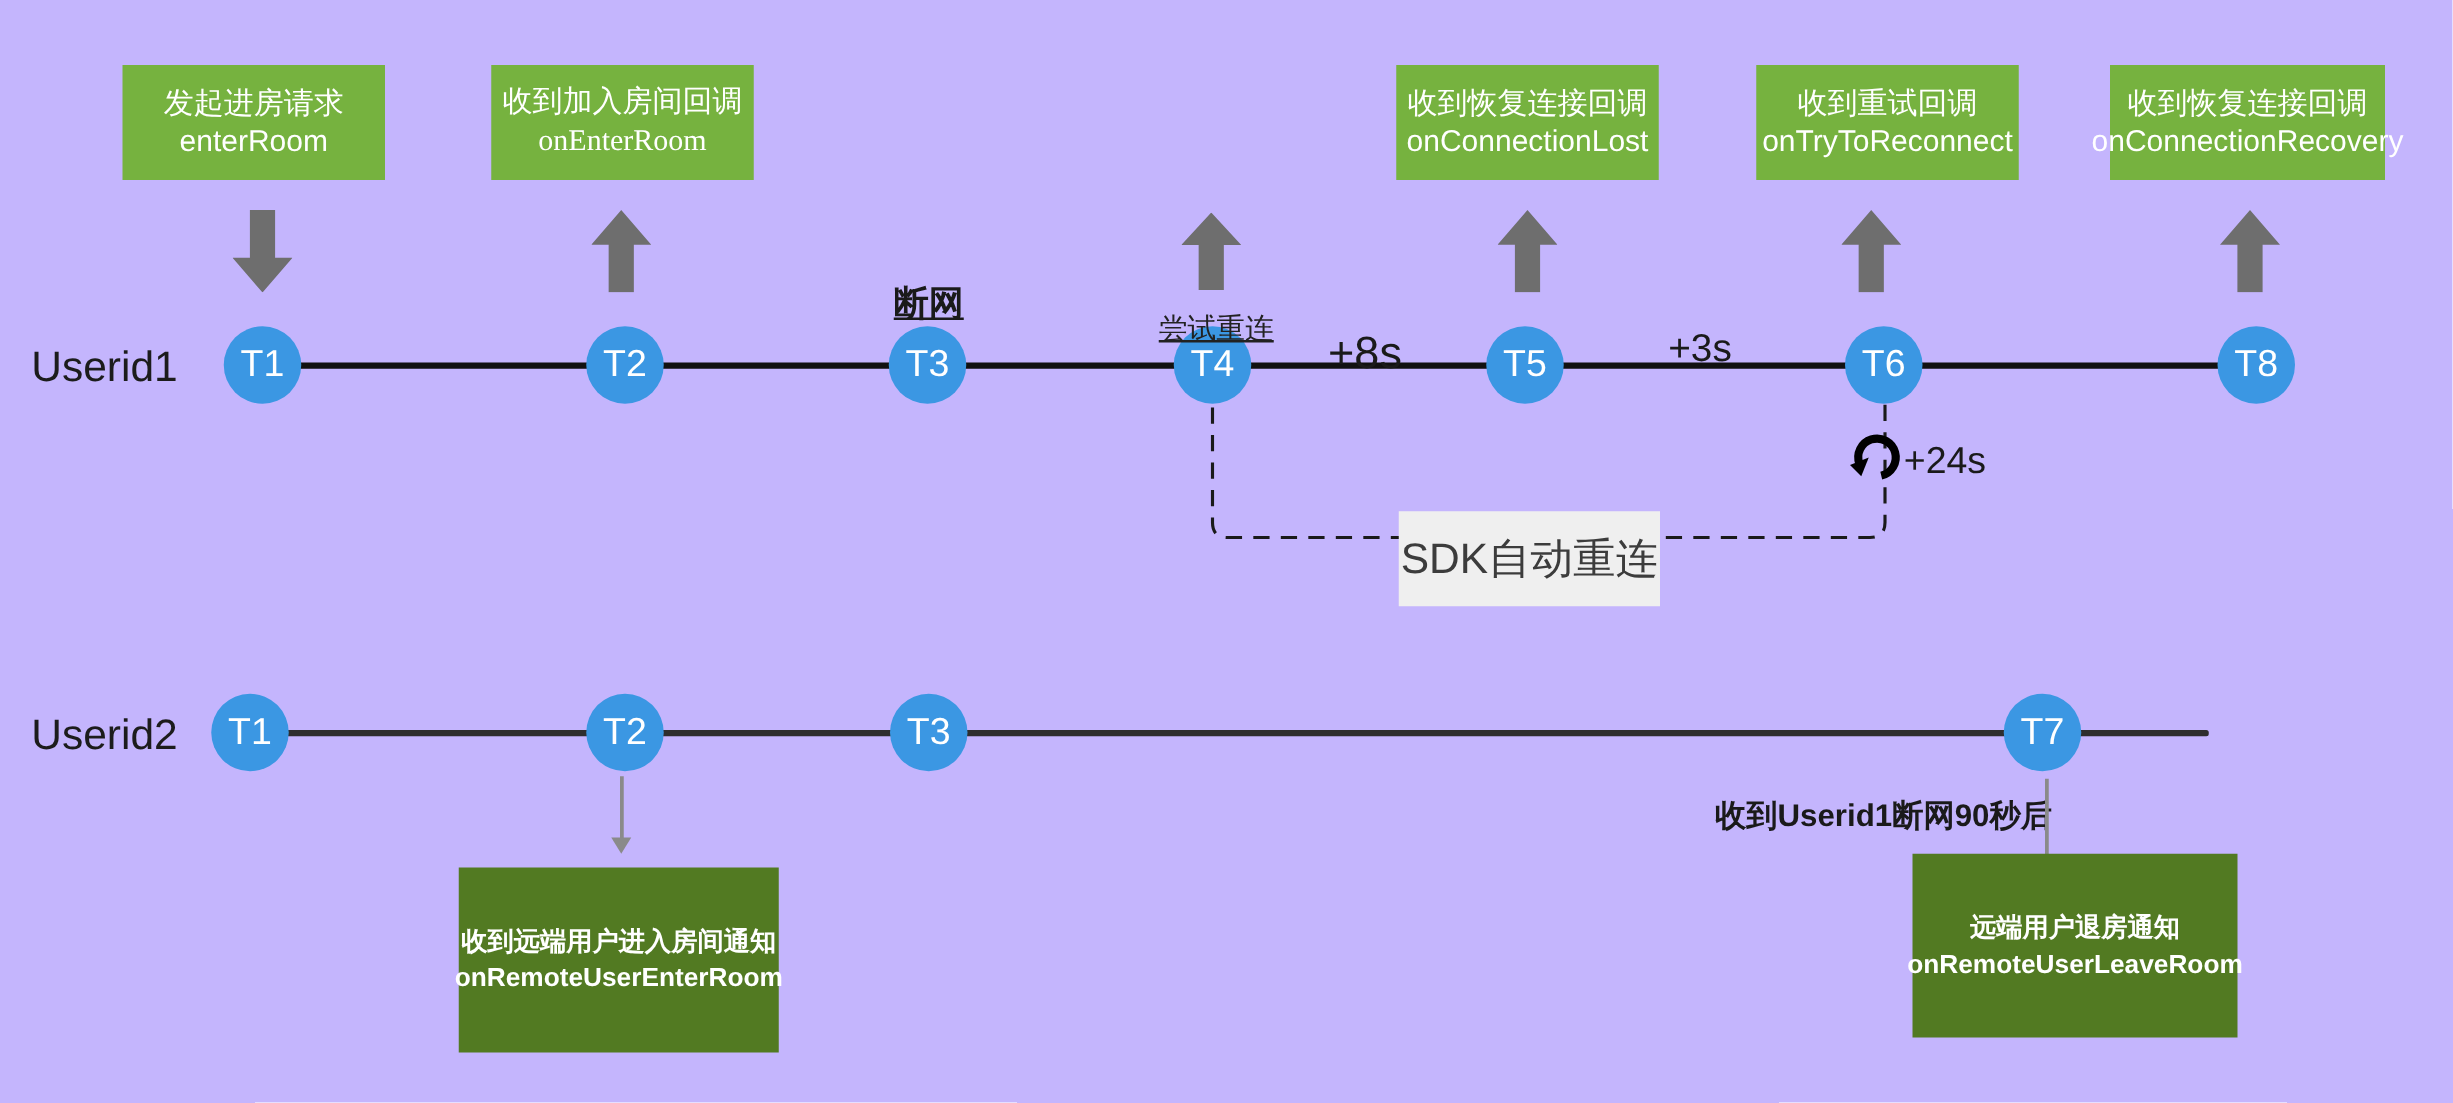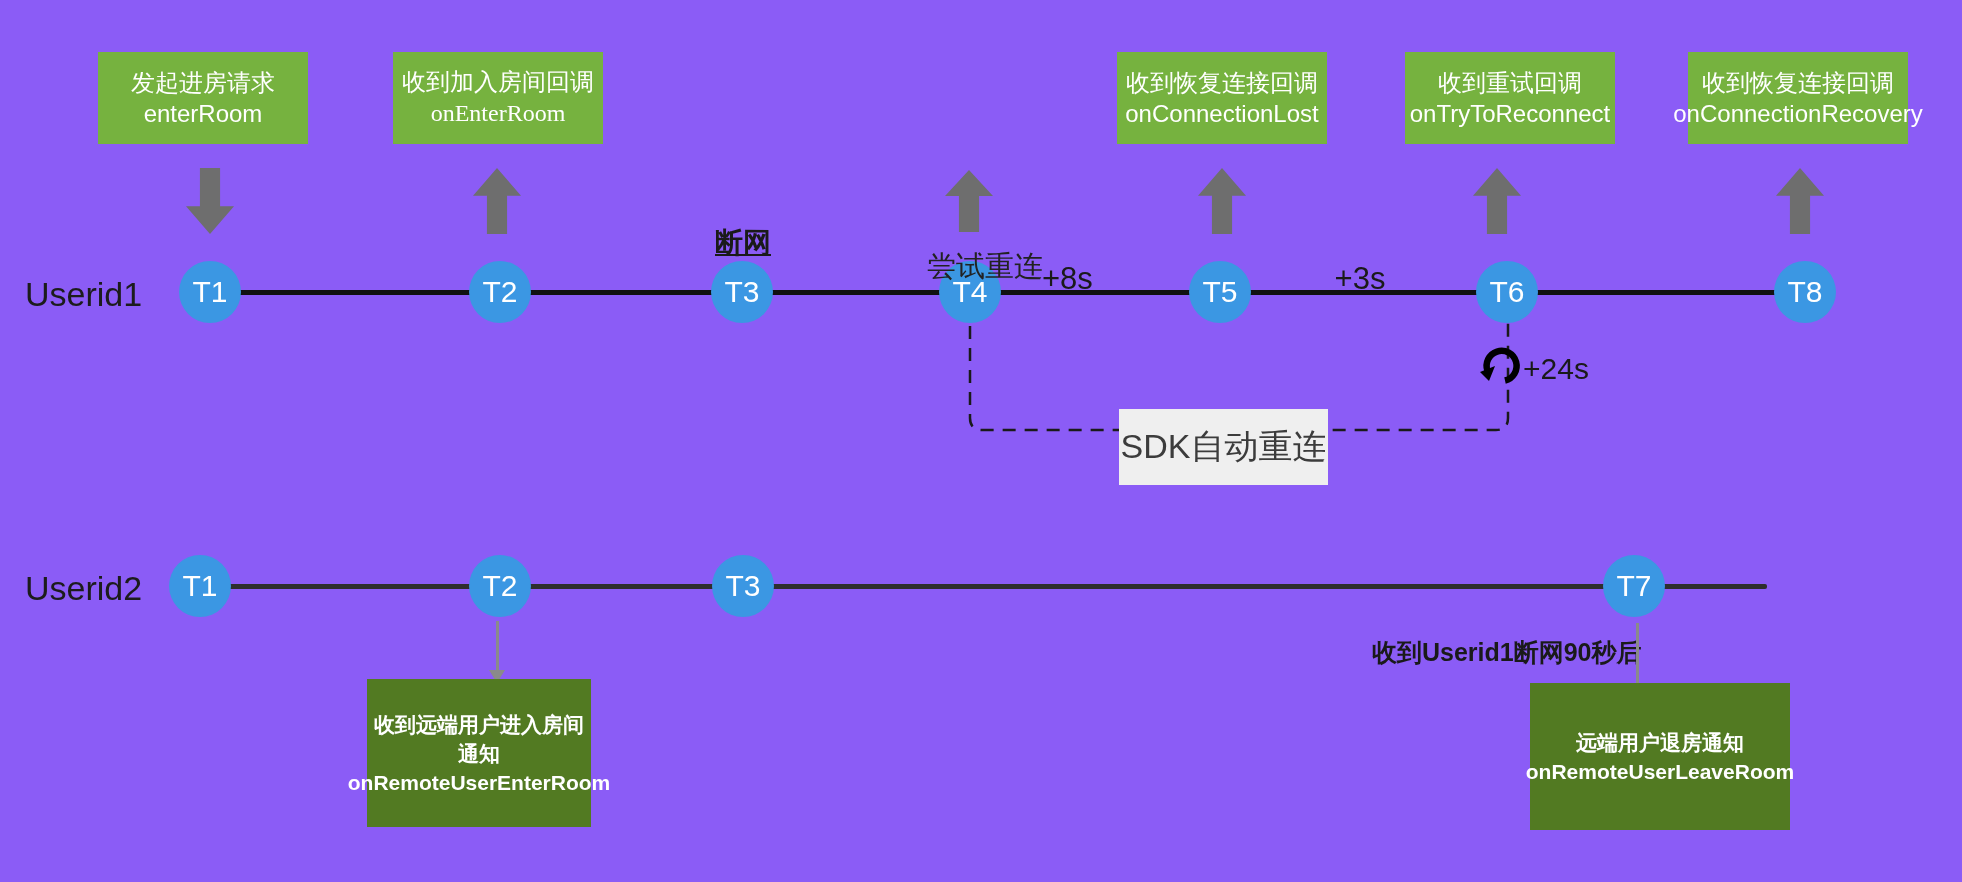--- a/index.html
+++ b/index.html
@@ -1,17 +1,17 @@
 <!DOCTYPE html>
 <html><head>
 <meta charset="utf-8">
 <style>
   html,body{margin:0;padding:0;background:#fff;}
   #stage{
-    position:relative;width:1962px;height:882px;background:#8b5cf6;overflow:hidden;
+    position:relative;width:1962px;height:882px;background:#c4b5fd;overflow:hidden;
     font-family:"Liberation Sans","DejaVu Sans",sans-serif;color:#1a1a1a;
   }
   
   .gbox{
     position:absolute;top:52px;height:92px;background:#76b23f;color:#fff;
     display:flex;flex-direction:column;align-items:center;justify-content:center;
     text-align:center;font-size:24px;line-height:31px;
   }
   
   .obox{
@@ -90,22 +90,22 @@
 
   <div class="node" style="left:179px;top:261px;">T1</div>
   <div class="node" style="left:469px;top:261px;">T2</div>
   <div class="node" style="left:711px;top:261px;">T3</div>
   <div class="node" style="left:939px;top:261px;">T4</div>
   <div class="node" style="left:1189px;top:261px;">T5</div>
   <div class="node" style="left:1476px;top:261px;">T6</div>
   <div class="node" style="left:1774px;top:261px;">T8</div>
 
   <div class="ann bold" style="left:693px;top:224px;width:100px;text-align:center;font-size:28px;text-decoration:underline;">断网</div>
-  <div class="ann" style="left:927px;top:247px;width:100px;text-align:center;font-size:29px;color:#222;">尝试重连</div>
-  <div class="ann" style="left:1042px;top:261px;width:100px;font-size:31px;">+8s</div>
+  <div class="ann" style="left:927px;top:247px;width:100px;font-size:23px;color:#222;text-decoration:underline;">尝试重连</div>
+  <div class="ann" style="left:1042px;top:261px;width:100px;text-align:center;font-size:36px;">+8s</div>
   <div class="ann" style="left:1310px;top:261px;width:100px;text-align:center;font-size:31px;">+3s</div>
 
   <svg width="46" height="46" viewBox="0 0 46 46" style="left:1478px;top:344px;">
     <path d="M 27 36.5 A 15 15 0 1 0 9.5 27" fill="none" stroke="#000" stroke-width="6.5"></path>
     <polygon points="2,28 17,22 11,37" fill="#000"></polygon>
   </svg>
   <div class="ann" style="left:1523px;top:352px;font-size:30px;">+24s</div>
 
   <div class="sdk-box">SDK自动重连</div>
 
@@ -121,21 +121,21 @@
 
   <div class="thin-arrow" style="left:489px;top:621px;height:62px;">
     <div class="shaft" style="height:52px;"></div>
       <div class="head"></div>
   </div>
   <div class="thin-arrow" style="left:1629px;top:623px;height:76px;">
     <div class="shaft" style="height:66px;"></div>
       <div class="head"></div>
   </div>
 
-  <div class="obox" style="left:367px;top:679px;width:224px;height:148px;">
+  <div class="obox" style="left:367px;top:694px;width:256px;height:148px;">
     <div>收到远端用户进入房间通知</div>
     <div>onRemoteUserEnterRoom</div>
   </div>
   <div class="obox" style="left:1530px;top:683px;width:260px;height:147px;">
     <div>远端用户退房通知</div>
     <div>onRemoteUserLeaveRoom</div>
   </div>
 
 </div>
 

